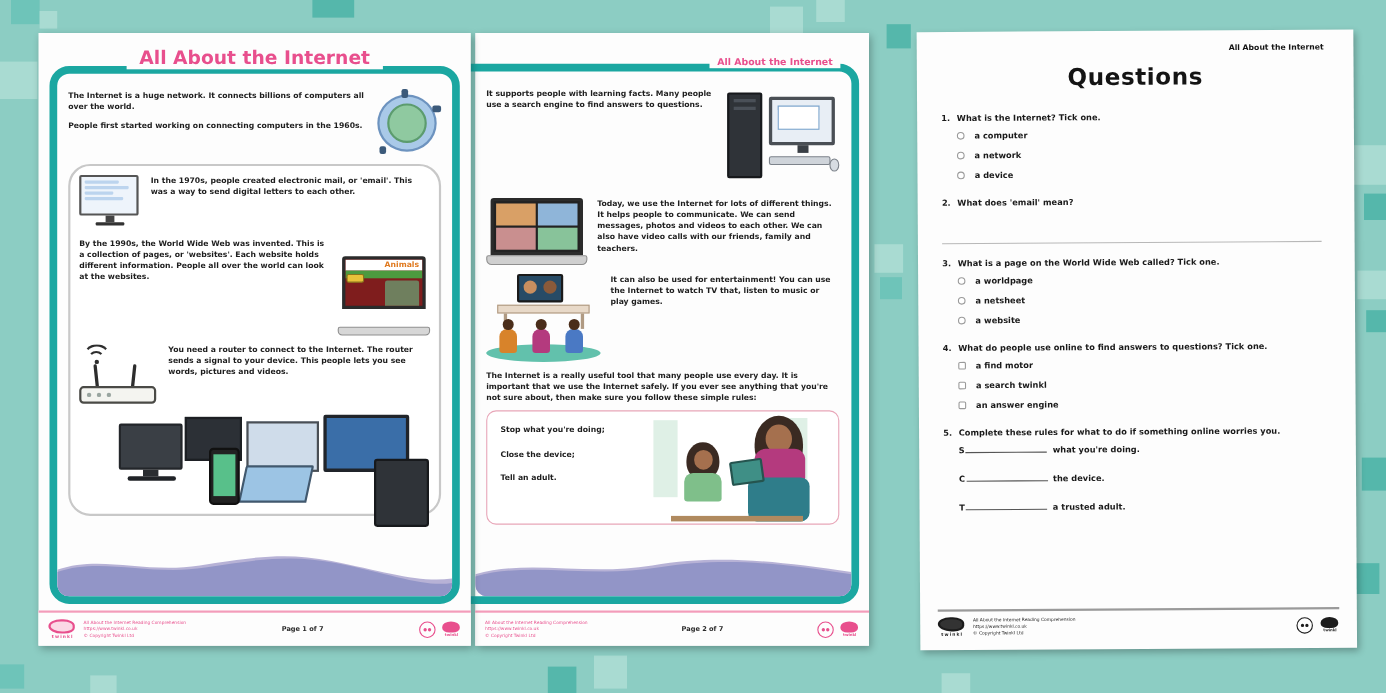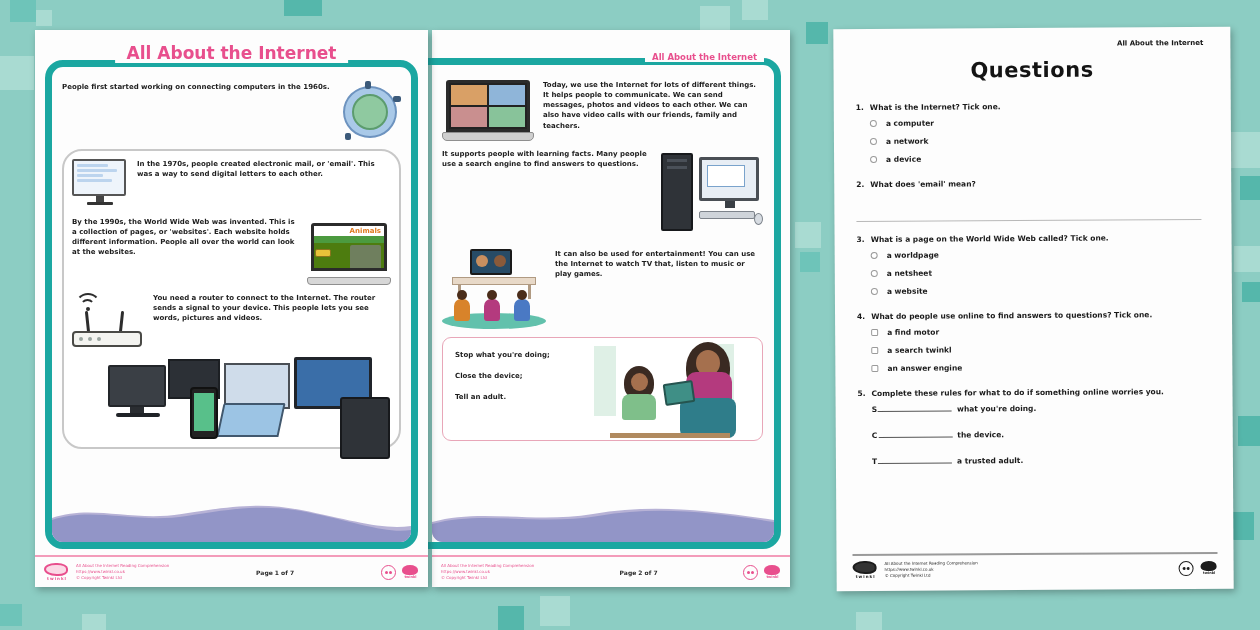--- a/index.html
+++ b/index.html
@@ -37,21 +37,21 @@
   .gray-box { margin-top:7px; border:2px solid #c8c8c8; border-radius:20px; padding:8px 8px 6px 8px; background:#fff; }
   .gb-row { display:flex; gap:9px; align-items:flex-start; margin-bottom:8px; }
 
   .monitor { width:56px; flex:0 0 56px; position:relative; height:50px; }
   .monitor .scr { width:54px; height:37px; border:2px solid #555; border-radius:2px; background:#eef4fb; padding:3px; }
   .monitor .ln { height:3px; background:#bcd4ee; margin-bottom:2px; border-radius:1px; }
   .monitor .stand { width:8px; height:6px; background:#444; margin:0 auto; }
   .monitor .base { width:26px; height:3px; background:#333; margin:0 auto; border-radius:1px; }
 
   .laptop-web { width:84px; flex:0 0 84px; position:relative; }
-  .laptop-web .scr { width:76px; height:48px; margin:6px auto; border:3px solid #2b2b2b; border-radius:3px 3px 0 0; background:#4d7c0f; overflow:hidden; }
+  .laptop-web .scr { width:76px; height:48px; margin:16px auto; border:3px solid #2b2b2b; border-radius:3px 3px 0 0; background:#7f1d1d; overflow:hidden; }
   .laptop-web .bar { height:10px; background:#fff; text-align:right; padding:1px 3px 0 0;
                      font-size:7px; font-weight:bold; color:#e07a1f; line-height:9px; }
   .laptop-web .grn { height:7px; background:#4c9a3f; }
   .laptop-web .img { height:28px; background:#6f7f5e; margin:2px 3px 0 36px; border-radius:2px; }
   .laptop-web .btn { position:absolute; left:8px; top:32px; width:16px; height:8px; background:#e8c23a; border:1px solid #8a741c; border-radius:2px; }
   .laptop-web .kbd { width:84px; height:8px; background:#d7d7d7; border:1px solid #8f8f8f; border-radius:2px 2px 4px 4px; }
 
   .router { width:72px; flex:0 0 72px; height:56px; position:relative; }
   .router .ant1,.router .ant2 { position:absolute; width:3px; height:22px; background:#2d2d2d; border-radius:2px; bottom:16px; }
   .router .ant1 { left:14px; transform:rotate(-6deg); }
@@ -211,20 +211,21 @@
   <div class="wave-wrap">
     <svg viewBox="0 0 360 46" preserveAspectRatio="none">
       <path d="M0,22 C40,8 80,26 130,18 C180,10 210,6 250,14 C300,24 330,34 360,30 L360,46 L0,46 Z" fill="#b7b2d6"></path>
       <path d="M0,24 C40,10 85,28 135,20 C185,12 215,8 255,16 C305,26 335,38 360,34 L360,46 L0,46 Z" fill="#9295c7"></path>
     </svg>
   </div>
 
   <div class="p1-content">
     <div class="intro-row">
       <div class="intro-text">
+        <p>The Internet is a huge network. It connects billions of computers all over the world.</p>
         <p>People first started working on connecting computers in the 1960s.</p>
       </div>
       <div class="globe">
         <span class="ring"></span>
           <span class="earth"></span>
         <span class="chip1"></span>
           <span class="chip2"></span>
           <span class="chip3"></span>
       </div>
     </div>
@@ -311,65 +312,66 @@
   <div class="title2">All About the Internet</div>
 
   <div class="wave-wrap" style="left:0;right:16px;bottom:45px;">
     <svg viewBox="0 0 340 46" preserveAspectRatio="none">
       <path d="M0,26 C50,12 100,28 160,18 C220,8 270,14 340,24 L340,46 L0,46 Z" fill="#b7b2d6"></path>
       <path d="M0,28 C50,14 105,30 165,20 C225,10 275,16 340,26 L340,46 L0,46 Z" fill="#9295c7"></path>
     </svg>
   </div>
 
   <div class="p2-content">
-    <div class="p2-row">
-      <div class="lap-call">
-        <div class="scr">
-            <div class="t1"></div>
-            <div class="t2"></div>
-            <div class="t3"></div>
-            <div class="t4"></div>
-          </div>
-        <div class="kbd"></div>
-      </div>
-      <div>Today, we use the Internet for lots of different things. It helps people to communicate. We can send messages, photos and videos to each other. We can also have video calls with our friends, family and teachers.</div>
-    </div>
-
     <div class="p2-row">
       <div style="flex:1">It supports people with learning facts. Many people use a search engine to find answers to questions.</div>
       <div class="desk-pc">
         <div class="tower">
             <i></i>
             <i></i>
           </div>
         <div class="mon"></div>
           <div class="winbar"></div>
           <div class="win"></div>
         <div class="stand"></div>
           <div class="kbd"></div>
           <div class="mouse"></div>
       </div>
     </div>
 
     <div class="p2-row">
+      <div class="lap-call">
+        <div class="scr">
+            <div class="t1"></div>
+            <div class="t2"></div>
+            <div class="t3"></div>
+            <div class="t4"></div>
+          </div>
+        <div class="kbd"></div>
+      </div>
+      <div>Today, we use the Internet for lots of different things. It helps people to communicate. We can send messages, photos and videos to each other. We can also have video calls with our friends, family and teachers.</div>
+    </div>
+
+    <div class="p2-row">
       <div class="kids-tv">
         <div class="tvscr"></div>
           <div class="tvface1"></div>
           <div class="tvface2"></div>
         <div class="shelf"></div>
           <div class="leg1"></div>
           <div class="leg2"></div>
         <div class="mat"></div>
         <div class="kid k1"></div>
           <div class="kid k2"></div>
           <div class="kid k3"></div>
       </div>
       <div>It can also be used for entertainment! You can use the Internet to watch TV that, listen to music or play games.</div>
     </div>
 
+    <p style="margin-bottom:6px;">The Internet is a really useful tool that many people use every day. It is important that we use the Internet safely. If you ever see anything that you're not sure about, then make sure you follow these simple rules:</p>
 
     <div class="pink-box">
       <div class="rule-line">Stop what you're doing;</div>
       <div class="rule-line">Close the device;</div>
       <div class="rule-line">Tell an adult.</div>
       <div class="family">
         <div class="bg1"></div>
           <div class="bg2"></div>
         <div class="mom-hair"></div>
           <div class="mom-face"></div>

